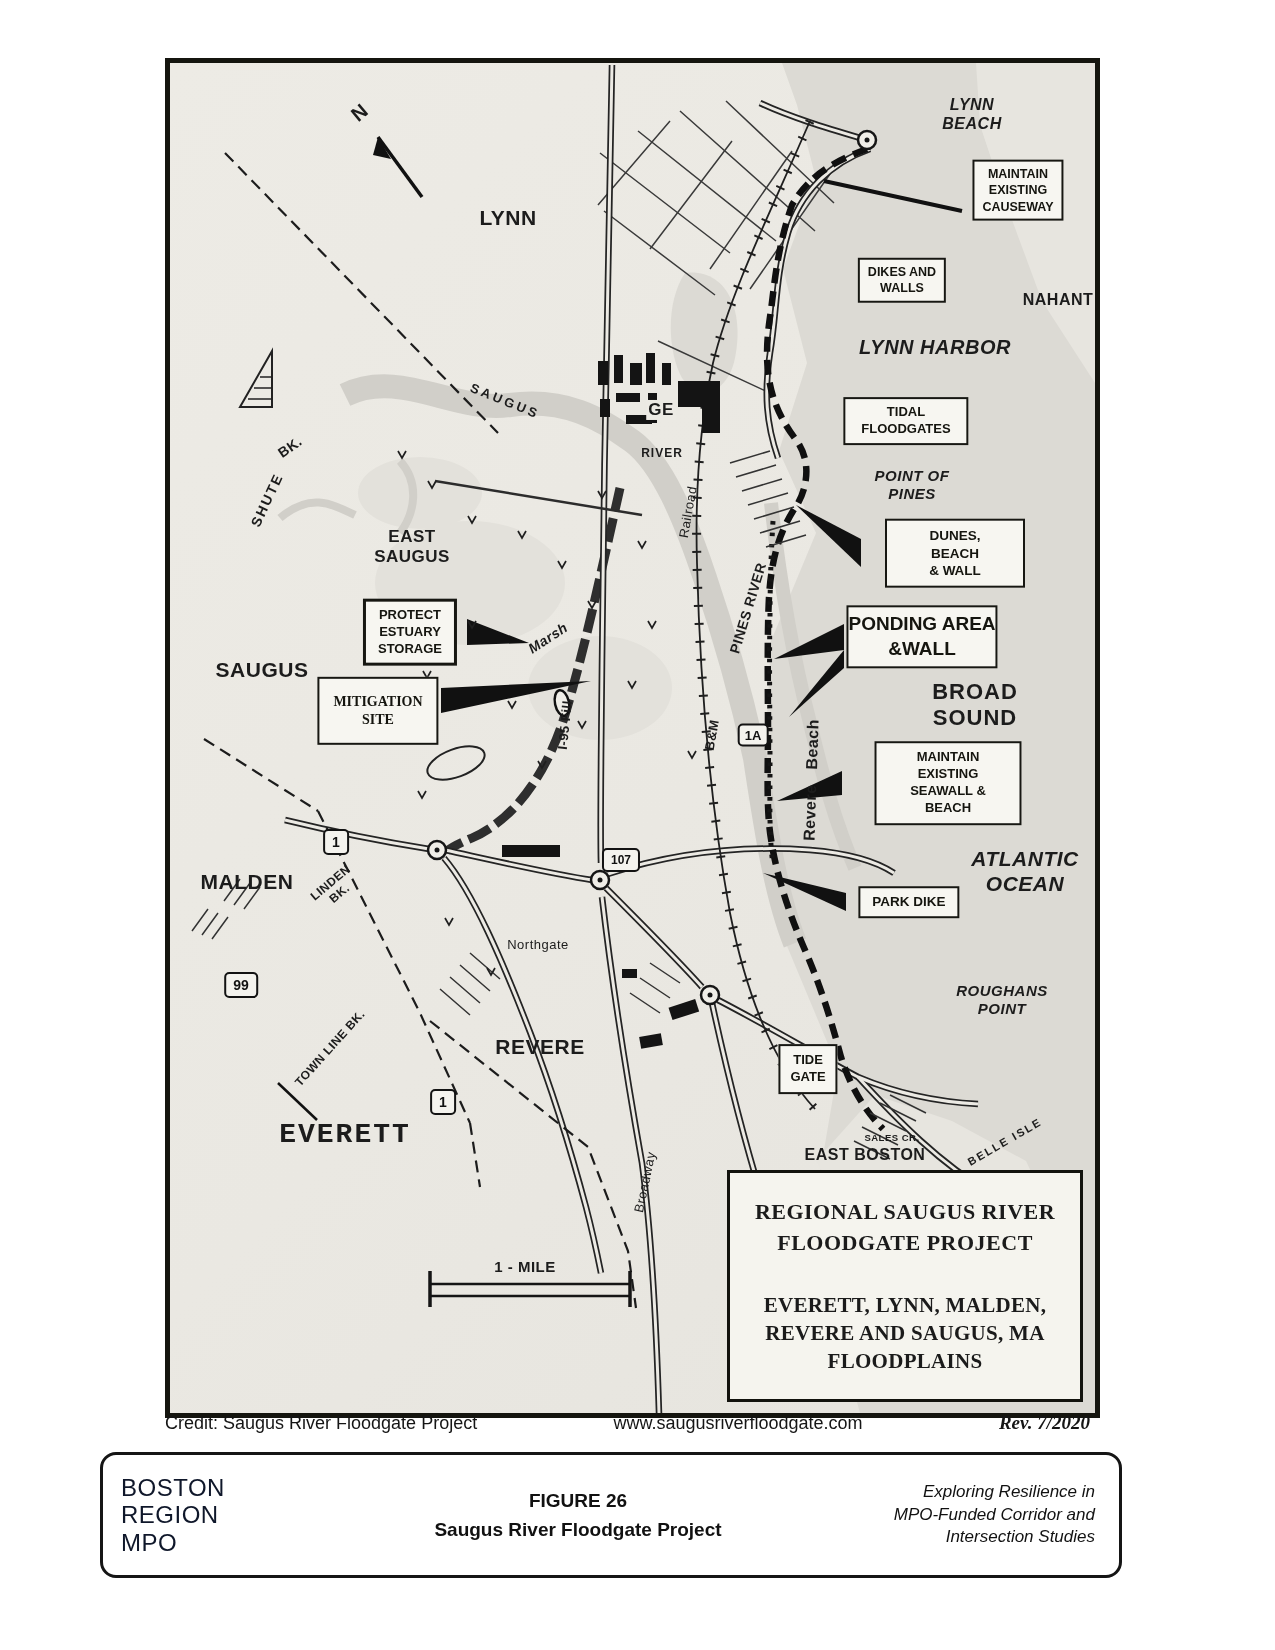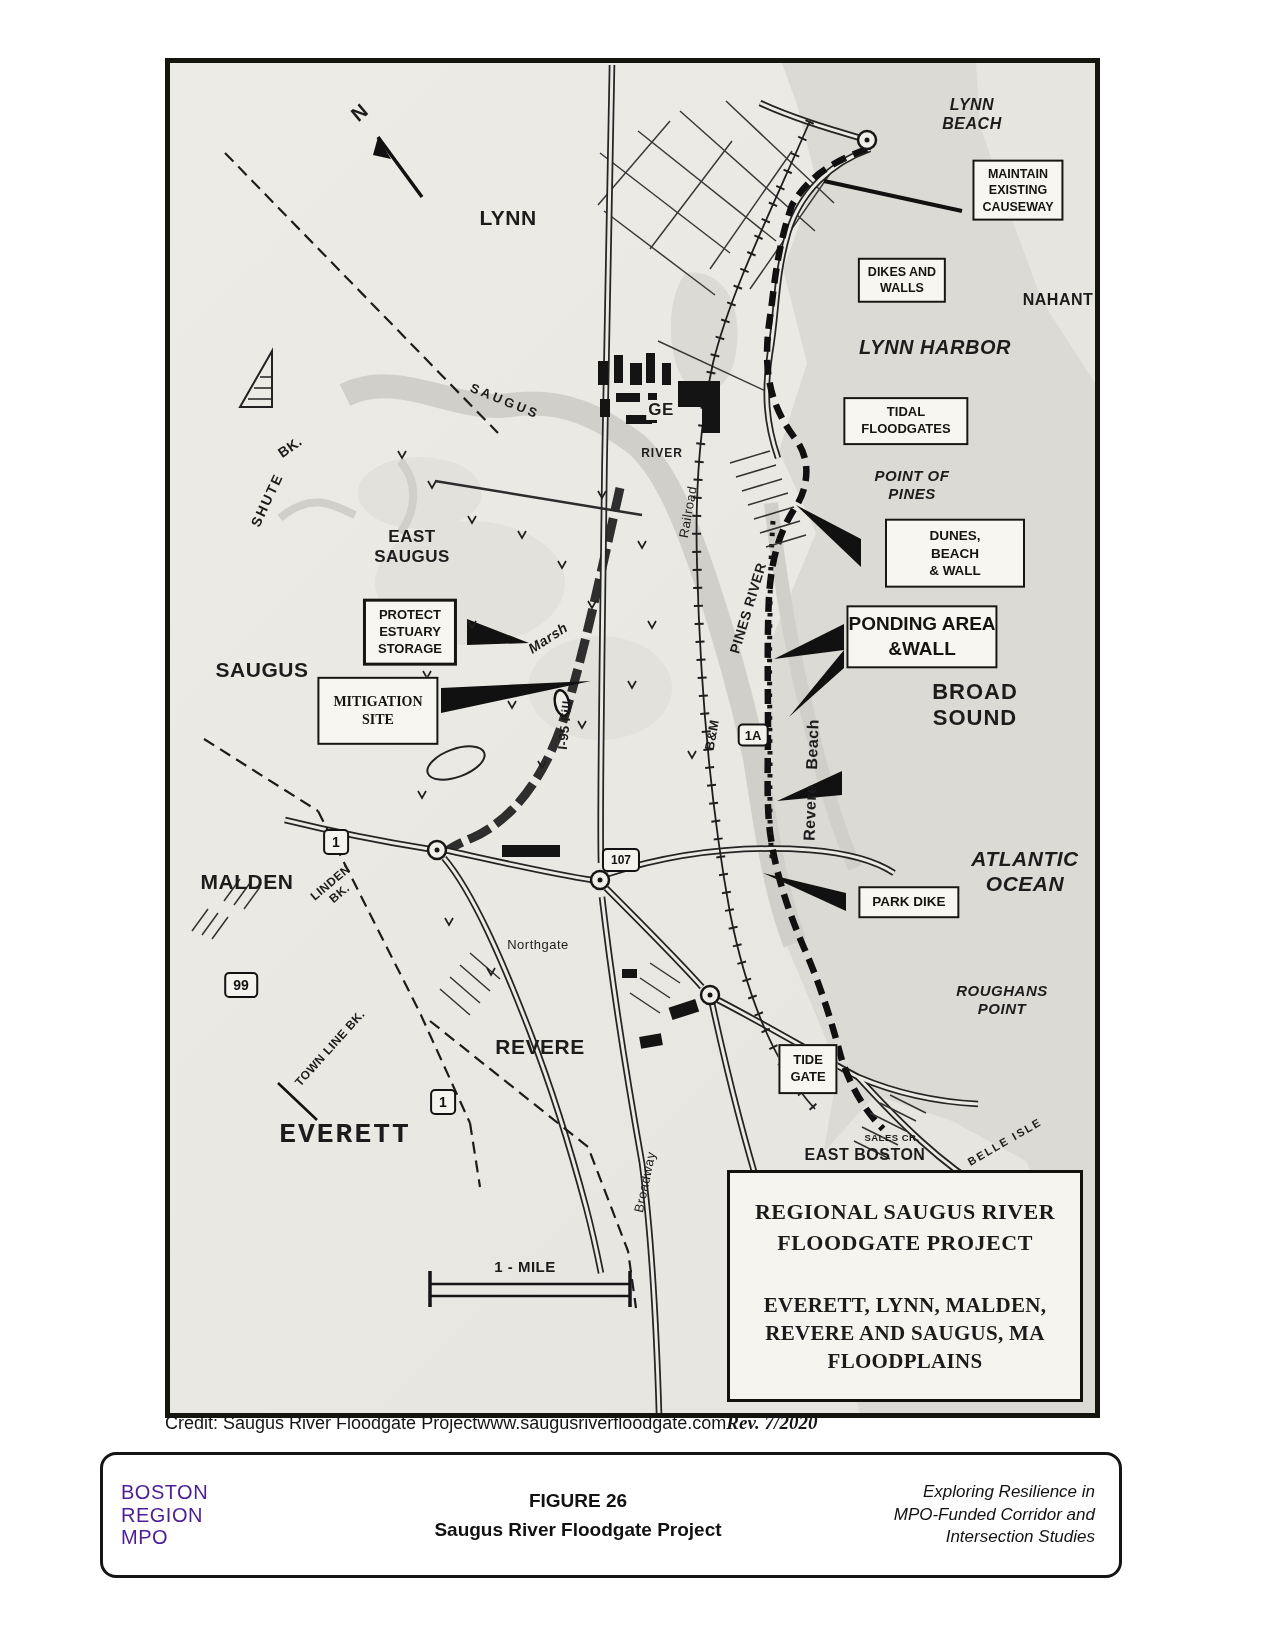--- a/index.html
+++ b/index.html
@@ -37,31 +37,31 @@
     position:absolute;left:557px;top:1107px;width:356px;height:232px;
     background:#f5f4ee;border:3.5px solid #12120d;box-sizing:border-box;
     font-family:"Liberation Serif",serif;font-weight:bold;color:#1b1b1b;
     text-align:center;z-index:4;
   }
   #title-box .hd{font-size:22px;line-height:1.4;margin-top:24px;white-space:pre-line;letter-spacing:.5px;}
   #title-box .sub{font-size:21px;line-height:1.35;margin-top:32px;white-space:pre-line;letter-spacing:.3px;}
   
   #credit{
     position:absolute;left:165px;top:1412px;width:925px;
-    display:flex;justify-content:flex-start;align-items:baseline;
+    display:flex;justify-content:space-between;align-items:baseline;
     font-size:18px;color:#151515;
   }
   #credit .rev{font-family:Liberation Serif, serif;font-weight:bold;font-style:italic;font-size:19px;}
   
   #footer{
     position:absolute;left:100px;top:1452px;width:1022px;height:126px;
     border:3.5px solid #151515;border-radius:16px;box-sizing:border-box;
     display:flex;align-items:center;padding:0 24px 0 18px;background:#fff;
   }
-  #footer .org{font-size:20px;line-height:1.14;color:#4c1d95;letter-spacing:.5px;white-space:pre-line;width:210px;}
+  #footer .org{font-size:24px;line-height:1.14;color:#0f172a;letter-spacing:.5px;white-space:pre-line;width:210px;}
   #footer .fig{flex:1;text-align:center;color:#111;}
   #footer .fig .num{font-weight:bold;font-size:19px;margin-bottom:7px;}
   #footer .fig .ttl{font-weight:bold;font-size:19px;}
   #footer .tag{width:270px;text-align:right;font-style:italic;font-size:17px;line-height:1.35;color:#111;white-space:pre-line;}
 </style>
 </head>
 <body>
 
 <div id="map">
 
@@ -258,20 +258,22 @@
 EXISTING
 CAUSEWAY</div>
   <div class="callout" style="left:732px;top:217px;">DIKES AND
 WALLS</div>
   <div class="callout" style="left:736px;top:345px;font-size:13px;padding:5px 16px;margin-top:13px;">TIDAL
 FLOODGATES</div>
   <div class="callout" style="left:785px;top:490px;font-size:13.5px;padding:6px 18px;">DUNES, BEACH
 &amp; WALL</div>
   <div class="callout" style="left:752px;top:574px;font-size:19px;padding:5px 0;">PONDING AREA
 &amp;WALL</div>
+  <div class="callout" style="left:778px;top:720px;font-size:13px;padding:6px 12px;">MAINTAIN EXISTING
+SEAWALL &amp; BEACH</div>
   <div class="callout" style="left:739px;top:839px;font-size:13.5px;padding:5px 12px;">PARK DIKE</div>
   <div class="callout" style="left:638px;top:1006px;font-size:13px;padding:6px 10px;">TIDE
 GATE</div>
   <div class="callout" style="left:240px;top:569px;font-size:13px;border-width:3px;padding:5px 12px;">PROTECT
 ESTUARY
 STORAGE</div>
   <div class="callout" style="left:208px;top:648px;font-size:14px;padding:14px 14px;font-family:Liberation Serif, serif;">MITIGATION
 SITE</div>
 
   <div id="title-box">

